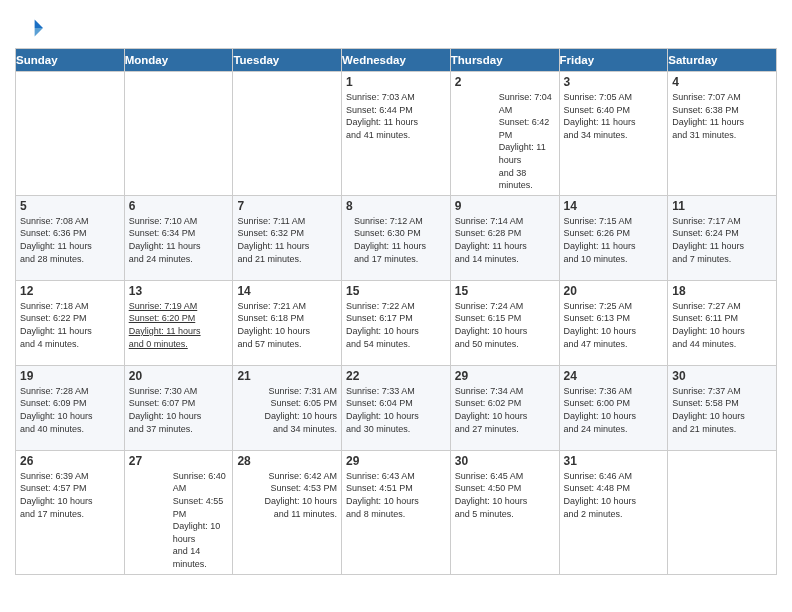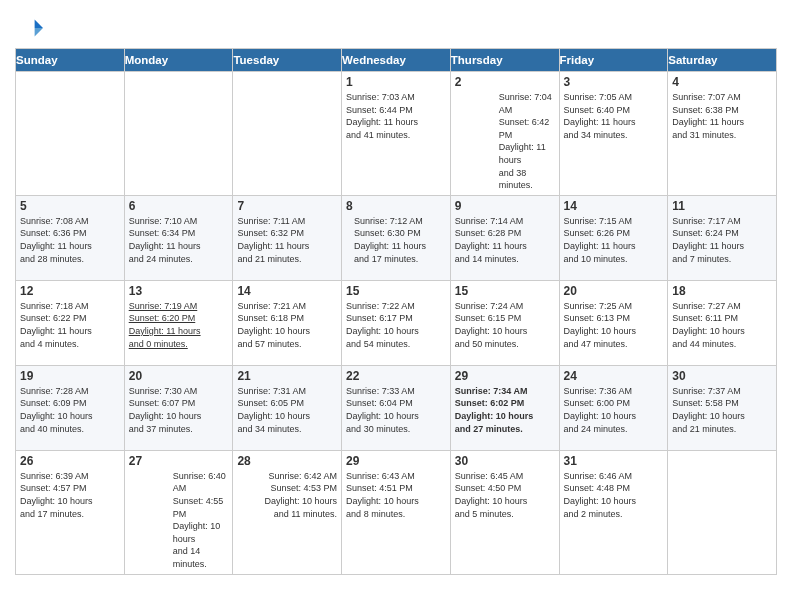--- a/index.html
+++ b/index.html
@@ -271,35 +271,35 @@
           </td>
           <td>
             <div class="day-number">20</div>
             <div class="day-info" style="white-space: pre-line;">Sunrise: 7:30 AM
 Sunset: 6:07 PM
 Daylight: 10 hours
 and 37 minutes.</div>
           </td>
           <td>
             <div class="day-number">21</div>
-            <div class="day-info" style="white-space: pre-line;">Sunrise: 7:31 AM
+            <div class="day-info" style="white-space: pre-line; text-align: right;">Sunrise: 7:31 AM
 Sunset: 6:05 PM
 Daylight: 10 hours
 and 34 minutes.</div>
           </td>
           <td>
             <div class="day-number">22</div>
             <div class="day-info" style="white-space: pre-line;">Sunrise: 7:33 AM
 Sunset: 6:04 PM
 Daylight: 10 hours
 and 30 minutes.</div>
           </td>
           <td>
             <div class="day-number">29</div>
-            <div class="day-info" style="white-space: pre-line; font-weight: bold;">Sunrise: 7:34 AM
+            <div class="day-info" style="white-space: pre-line;">Sunrise: 7:34 AM
 Sunset: 6:02 PM
 Daylight: 10 hours
 and 27 minutes.</div>
           </td>
           <td>
             <div class="day-number">24</div>
             <div class="day-info" style="white-space: pre-line;">Sunrise: 7:36 AM
 Sunset: 6:00 PM
 Daylight: 10 hours
 and 24 minutes.</div>

